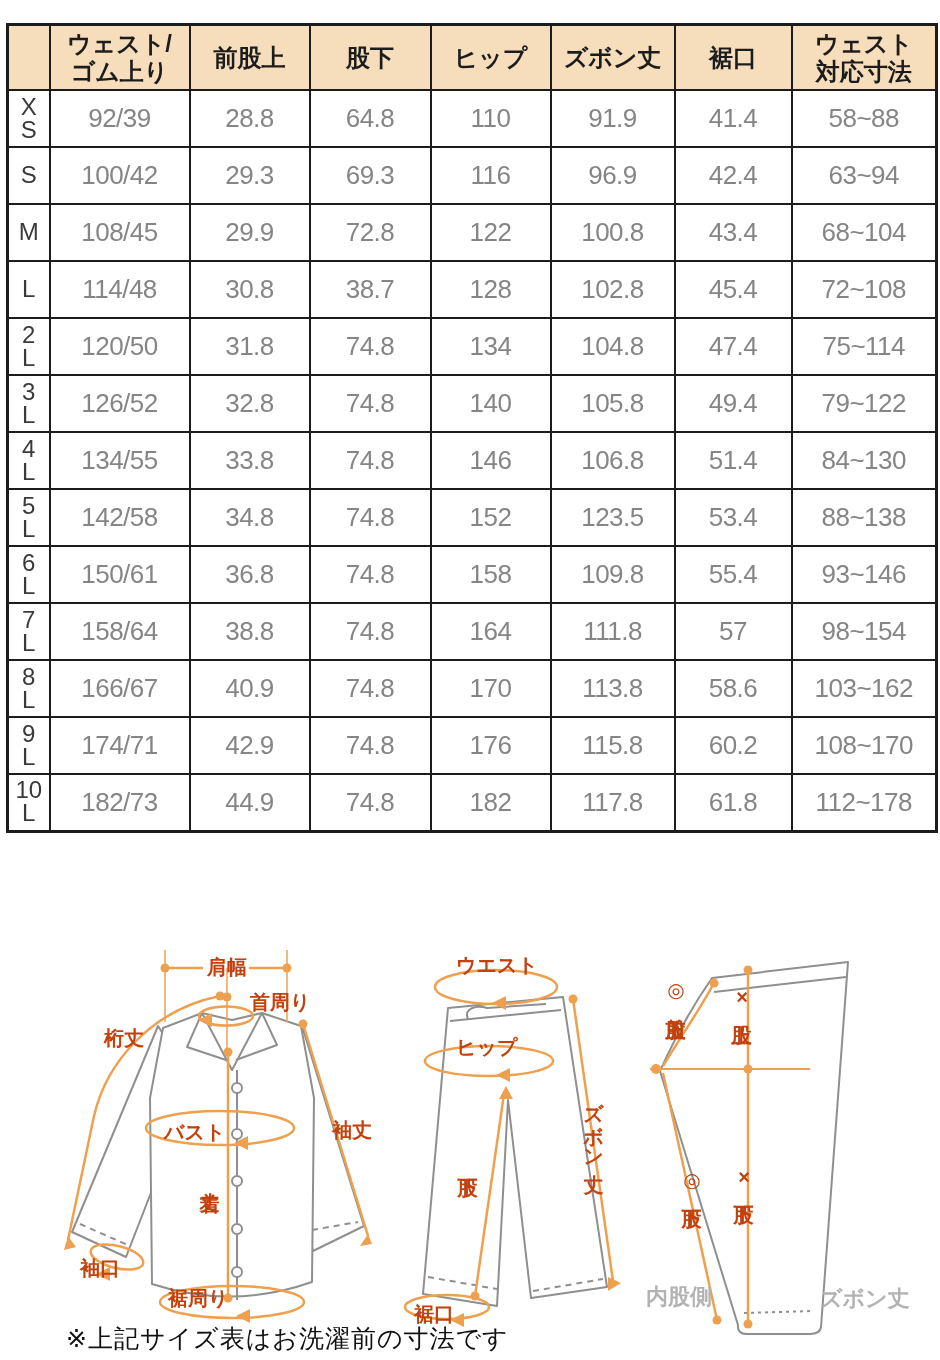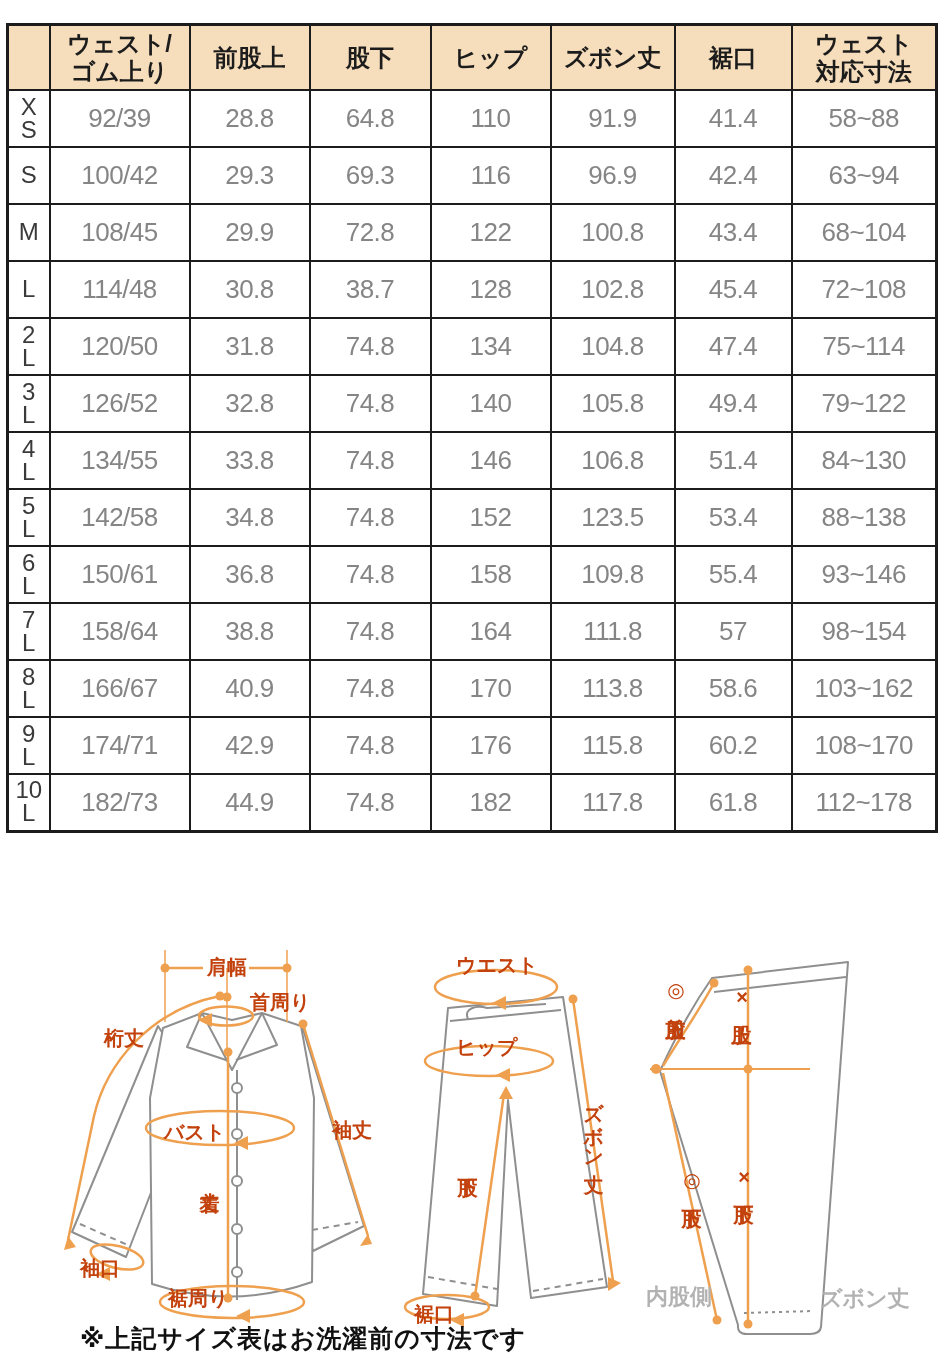--- a/index.html
+++ b/index.html
@@ -38,22 +38,22 @@
   .lbl{
     position:absolute;font-weight:bold;font-size:20px;
     color:#c2410c;white-space:nowrap;line-height:1;
   }
   .lbl.vert{
     writing-mode:vertical-rl;text-orientation:upright;
     letter-spacing:1px;
   }
   .lbl.gray{color:var(--side-label-gray,#b2b2b2);font-size:22px;margin-left:8px;}
   .note{
-    position:absolute;left:80px;top:1322px;
-    font-size:25px;font-weight:bold;color:#111111;letter-spacing:1px;
+    position:absolute;left:66px;top:1322px;
+    font-size:25px;font-weight:normal;color:#111111;letter-spacing:1px;
   }
 </style>
 </head>
 <body>
 
 <table class="size-table">
   <colgroup>
     <col style="width:42px">
       <col style="width:140px">
       <col style="width:120px">

